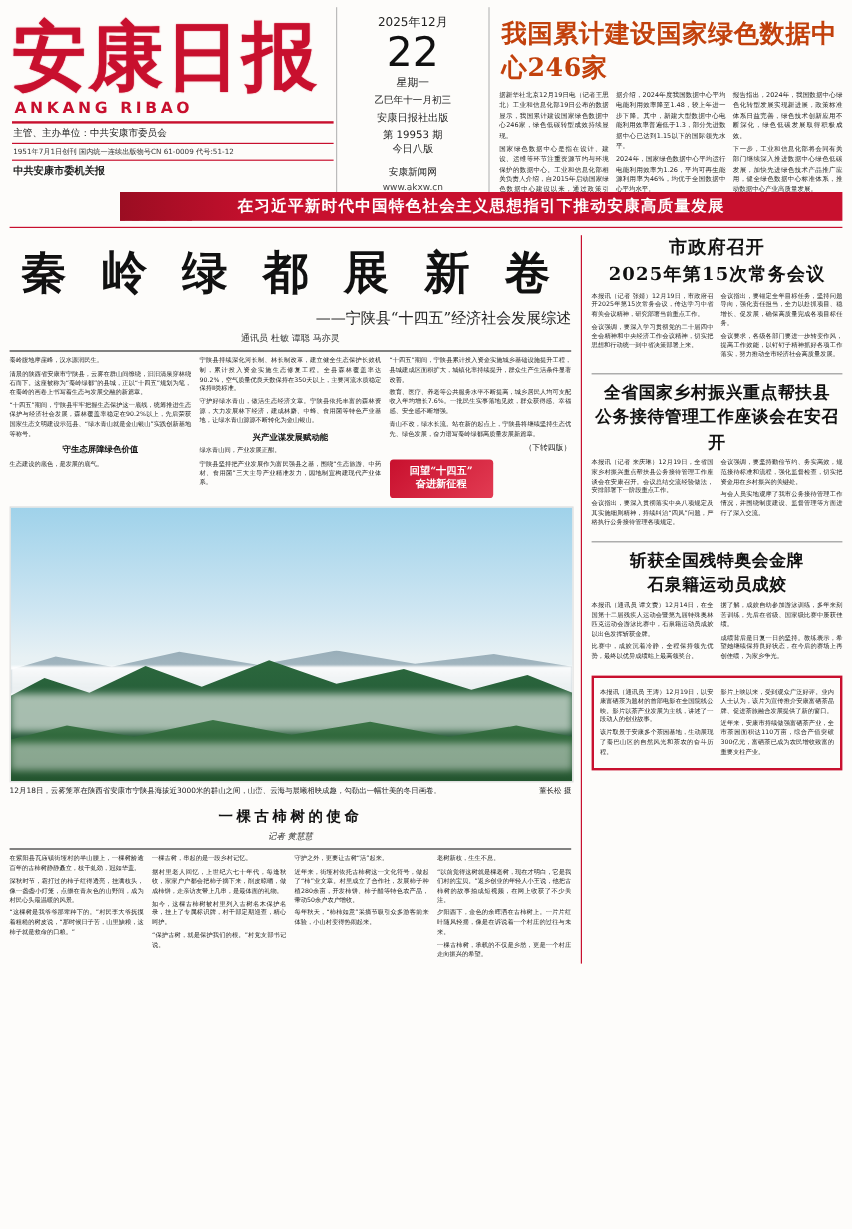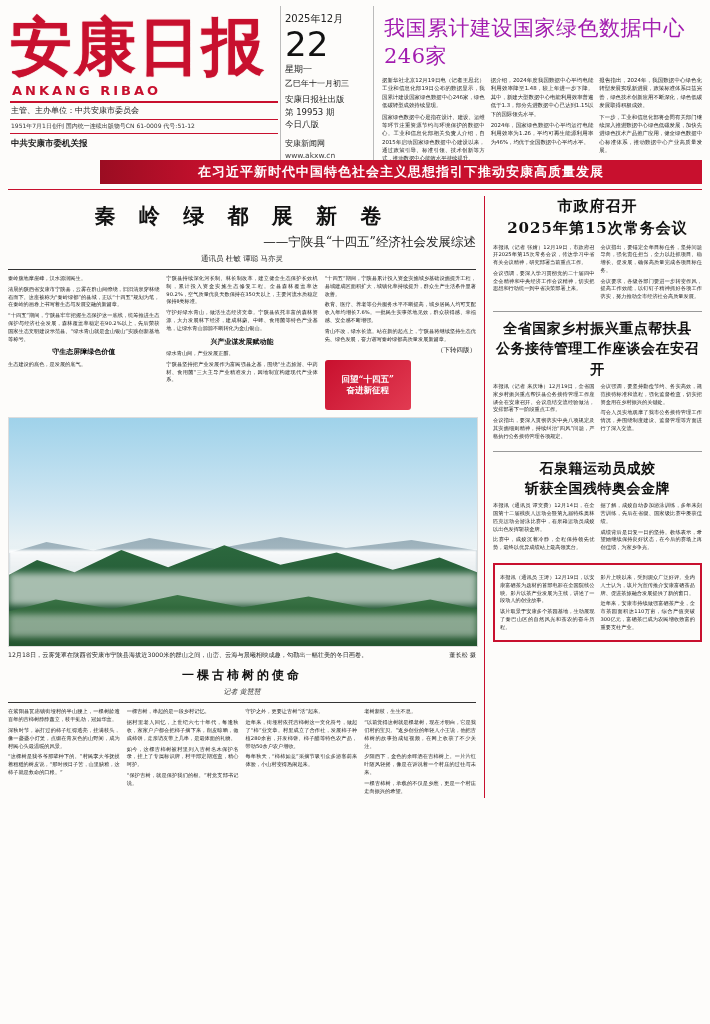--- a/index.html
+++ b/index.html
@@ -24,36 +24,36 @@
   }
   .mast-pinyin{
     color:#c8102e;font-size:13px;letter-spacing:3px;font-weight:bold;
     margin-top:4px;margin-left:4px;
   }
   .mast-rule{height:2px;background:#c8102e;margin:3px 2px 2px 2px;}
   .mast-sub{font-size:8px;color:#222;margin-left:3px;line-height:1.5;}
   .mast-rule2{height:1px;background:#c8102e;margin:2px 2px;}
   .mast-meta{font-size:6px;color:#333;display:flex;gap:6px;margin-left:3px;}
 
-  .mast-mid{width:94px;border-left:1px solid #bbb;border-right:1px solid #bbb;
-    padding:2px 4px;box-sizing:border-box;}
+  .mast-mid{width:128px;border-left:1px solid #bbb;border-right:1px solid #bbb;
+    text-align:center;padding:2px 4px;box-sizing:border-box;}
   .mm-date{font-size:10px;color:#222;margin-top:4px;}
   .mm-day{font-size:34px;font-weight:normal;color:#111;line-height:1.1;}
   .mm-week{font-size:9px;color:#222;}
   .mm-lunar{font-size:8px;color:#222;margin-top:2px;}
   .mm-org{font-size:8.5px;color:#222;margin-top:4px;line-height:1.6;}
   .mm-issue{font-size:8.5px;color:#222;}
   .mm-pages{font-size:8.5px;color:#222;}
   .mm-net{font-size:8px;color:#222;margin-top:7px;line-height:1.6;}
   .mm-url{font-size:7.5px;color:#444;}
 
   .mast-right{flex:1;padding-left:8px;}
   .lead-head{
     font-family:"DejaVu Serif","Liberation Serif",serif;
-    font-weight:normal;font-size:21px;letter-spacing:.5px;color:#a21caf;
+    font-weight:bold;font-size:21px;letter-spacing:.5px;color:#c2410c;
     margin:8px 0 6px 2px;
   }
   .lead-cols{display:flex;gap:6px;font-size:5.4px;line-height:1.55;color:#222;text-align:justify;}
   .lead-cols .c{flex:1;}
   .lead-cols .c p{margin:0 0 3px 0;}
 
   
   .banner-wrap{margin-top:4px;position:relative;height:26px;}
   .banner{
     position:absolute;left:92px;right:0;top:0;height:24px;
@@ -66,37 +66,37 @@
     background:repeating-linear-gradient(135deg,#c8102e 0 4px,#e0556b 4px 8px);opacity:.85;}
   .hr-thin{height:1px;background:#c8102e;margin:3px 0 0 0;}
 
   
   .main{display:flex;margin-top:6px;}
   .left{width:476px;padding-right:8px;box-sizing:border-box;}
   .right{width:218px;border-left:1px solid #c8102e;padding-left:8px;box-sizing:border-box;}
 
   .h1{
     font-family:"DejaVu Serif","Liberation Serif",serif;
-    font-weight:bold;font-size:21px;letter-spacing:8px;text-align:center;
+    font-weight:bold;font-size:38px;letter-spacing:8px;text-align:center;
     color:#111;margin:6px 0 4px 0;
   }
   .h1-sub{font-size:12.5px;text-align:right;color:#222;margin-bottom:3px;
     font-family:"DejaVu Serif","Liberation Serif",serif;}
   .byline{font-size:7.5px;text-align:center;color:#333;margin-bottom:5px;}
   .rule-dark{height:1px;background:#333;margin:4px 0 5px 0;}
 
   .cols4{display:flex;gap:7px;font-size:5.2px;line-height:1.5;color:#222;text-align:justify;}
   .cols4 .c{flex:1;}
   .cols4 p{margin:0 0 3px 0;}
   .subhead{font-weight:bold;font-size:7px;color:#111;text-align:center;margin:4px 0 3px;
     font-family:"DejaVu Serif","Liberation Serif",serif;}
   .boxquote{border:1px solid #bbb;padding:3px;margin:3px 0;background:#faf7f3;}
 
   .stamp{
-    margin-top:4px;width:86px;height:50px;border-radius:3px;
+    margin-top:4px;width:86px;height:32px;border-radius:3px;
     background:linear-gradient(135deg,#c8102e,#e23b52);
     color:#fff;font-weight:bold;font-size:8.5px;line-height:1.35;
     display:flex;flex-direction:column;align-items:center;justify-content:center;
     font-family:"DejaVu Serif","Liberation Serif",serif;
   }
   .cont{font-size:6.5px;color:#111;text-align:right;margin-top:2px;}
 
   
   .photo{margin-top:7px;width:100%;height:228px;position:relative;overflow:hidden;border:1px solid #ddd;}
   .sky{position:absolute;inset:0;background:linear-gradient(180deg,#9fd2ea 0%,#cfe6f2 38%,#e8f1f4 55%,#dfeaec 100%);}
@@ -298,22 +298,22 @@
           <div class="c">
             <p>会议强调，要坚持勤俭节约、务实高效，规范接待标准和流程，强化监督检查，切实把资金用在乡村振兴的关键处。</p>
             <p>与会人员实地观摩了我市公务接待管理工作情况，并围绕制度建设、监督管理等方面进行了深入交流。</p>
           </div>
         </div>
       </div>
 
       <div class="rrule"></div>
 
       <div>
+        <div class="rh rh-b">斩获全国残特奥会金牌</div>
         <div class="rh rh-b">石泉籍运动员成姣</div>
-        <div class="rh rh-b">斩获全国残特奥会金牌</div>
         <div class="rcols">
           <div class="c">
             <p>本报讯（通讯员 谭文费）12月14日，在全国第十二届残疾人运动会暨第九届特殊奥林匹克运动会游泳比赛中，石泉籍运动员成姣以出色发挥斩获金牌。</p>
             <p>比赛中，成姣沉着冷静，全程保持领先优势，最终以优异成绩站上最高领奖台。</p>
           </div>
           <div class="c">
             <p>据了解，成姣自幼参加游泳训练，多年来刻苦训练，先后在省级、国家级比赛中屡获佳绩。</p>
             <p>成绩背后是日复一日的坚持。教练表示，希望她继续保持良好状态，在今后的赛场上再创佳绩，为家乡争光。</p>
           </div>
         </div>

